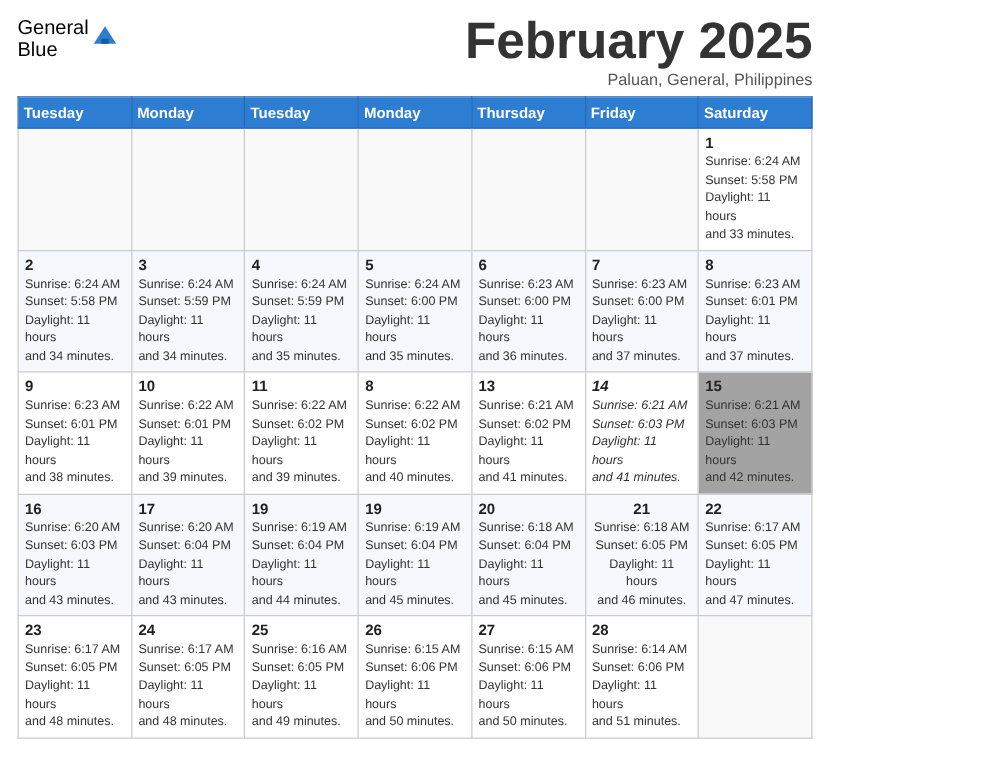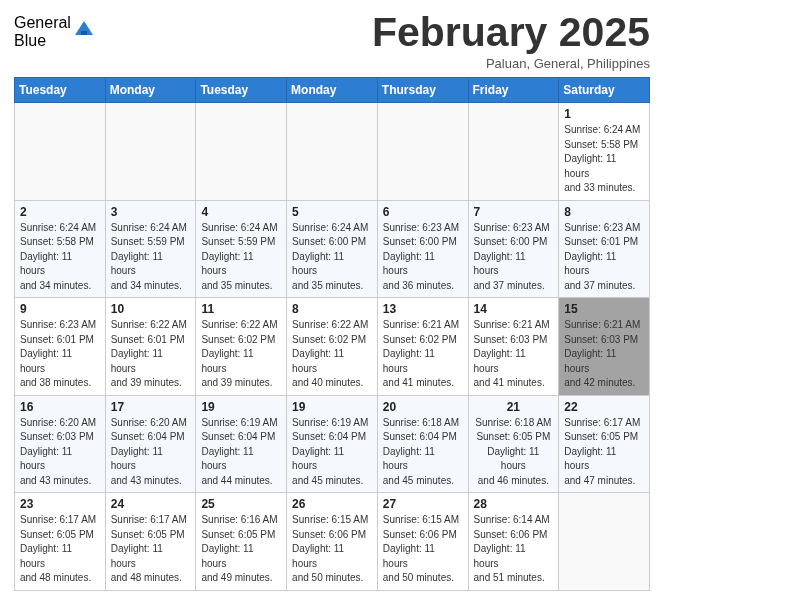--- a/index.html
+++ b/index.html
@@ -228,21 +228,21 @@
 Daylight: 11 hours
 and 40 minutes.</div>
           </td>
           <td style="background: rgb(255, 255, 255);">
             <span class="day-num">13</span>
             <div class="day-info" style="white-space: pre-line;">Sunrise: 6:21 AM
 Sunset: 6:02 PM
 Daylight: 11 hours
 and 41 minutes.</div>
           </td>
-          <td style="background: rgb(255, 255, 255);">
+          <td style="background: rgb(255, 255, 255); font-style: italic;">
             <span class="day-num">14</span>
             <div class="day-info" style="white-space: pre-line;">Sunrise: 6:21 AM
 Sunset: 6:03 PM
 Daylight: 11 hours
 and 41 minutes.</div>
           </td>
           <td style="background: #a3a3a3;">
             <span class="day-num">15</span>
             <div class="day-info" style="white-space: pre-line;">Sunrise: 6:21 AM
 Sunset: 6:03 PM

